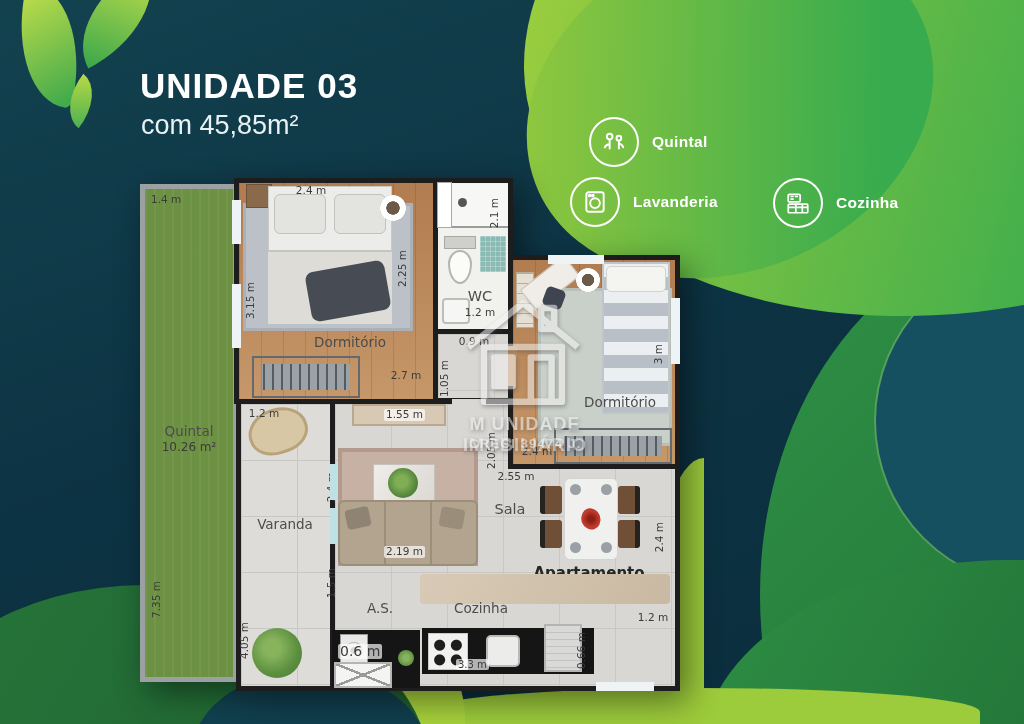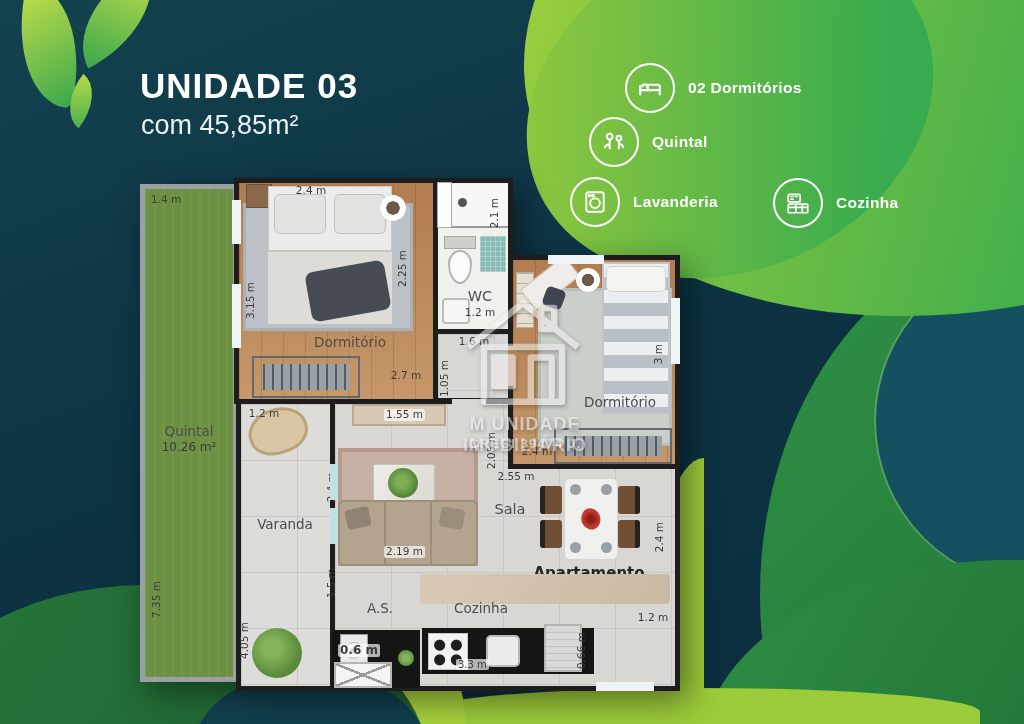--- a/index.html
+++ b/index.html
@@ -89,31 +89,20 @@
   <div class="bg-shape lime-arc-bl"></div>
   <div class="bg-shape green-blob-bl"></div>
   <div class="bg-shape teal-semicircle-b"></div>
   <div class="leaf leaf1"></div>
   <div class="leaf leaf2"></div>
   <div class="leaf leaf3"></div>
 
   <div class="abs title">UNIDADE 03</div>
   <div class="abs subtitle">com 45,85m²</div>
 
-  <div class="chip" style="left:625px;top:63px;">
-    <span class="ring">
-      <svg width="26" height="26" viewBox="0 0 24 24" fill="none" stroke="#fff" stroke-width="2" stroke-linecap="round">
-        <path d="M3 18v-8"></path>
-          <path d="M3 14h18v4"></path>
-          <path d="M21 14v-3a2 2 0 0 0-2-2h-9v5"></path>
-        <path d="M5 10.5a2 2 0 0 1 4 0"></path>
-        </svg>
-    </span>
-    <span class="lbl">02 Dormitórios</span>
-  </div>
   <div class="chip" style="left:589px;top:117px;">
     <span class="ring">
       <svg width="26" height="26" viewBox="0 0 24 24" fill="none" stroke="#fff" stroke-width="1.8" stroke-linecap="round">
         <circle cx="8" cy="7" r="2.6"></circle>
           <circle cx="16.5" cy="8.5" r="2.2"></circle>
         <path d="M8 10v8M16.5 11v7M8 14c-2.5 0-4 1.5-4.5 3M16.5 13.5c2.3.3 3.6 1.6 4 3.4"></path>
         </svg>
     </span>
     <span class="lbl">Quintal</span>
   </div>
@@ -180,21 +169,21 @@
     <div class="furn" style="left:318px;top:20px;width:9px;height:9px;background:#555;border-radius:50%;"></div>
     <div class="furn" style="left:297px;top:4px;width:15px;height:46px;background:#fff;border:1px solid #aaa;"></div>
     <div class="furn" style="left:304px;top:58px;width:32px;height:13px;background:#cfcfcb;border:1px solid #a8a8a4;"></div>
     <div class="furn" style="left:308px;top:72px;width:24px;height:34px;background:#fbfbf9;border:2px solid #b5b5b0;border-radius:50% 50% 50% 50%/40% 40% 60% 60%;"></div>
     <div class="furn" style="left:340px;top:58px;width:26px;height:36px;background:#8abab4;background-image:linear-gradient(rgba(255,255,255,.25) 1px,transparent 1px),linear-gradient(90deg,rgba(255,255,255,.25) 1px,transparent 1px);background-size:5px 5px;"></div>
     <div class="furn" style="left:302px;top:120px;width:28px;height:26px;background:#f6f6f4;border:2px solid #bdbdb9;border-radius:4px;"></div>
     <div class="dim vdim" style="left:349px;top:20px;">2.1 m</div>
     <div class="roomname" style="left:318px;top:110px;width:44px;font-size:14.5px;">WC</div>
     <div class="dim" style="left:318px;top:129px;width:44px;">1.2 m</div>
 
-    <div class="dim" style="left:312px;top:158px;width:44px;">1.6 m</div>
+    <div class="dim" style="left:312px;top:158px;width:44px;">0.9 m</div>
     <div class="dim vdim" style="left:299px;top:182px;">1.05 m</div>
 
     <div class="furn" style="left:398px;top:110px;width:134px;height:158px;background:#c9cfc9;border:3px solid #b8beb8;"></div>
     <div class="furn" style="left:376px;top:94px;width:18px;height:56px;background:#e6e0d4;border:1px solid #b7ad99;background-image:repeating-linear-gradient(#b7ad99 0 1px,transparent 1px 10px);"></div>
     <div class="furn" style="left:382px;top:92px;width:56px;height:26px;background:#f0ede8;border:1px solid #c8c2b6;transform:rotate(-38deg);"></div>
     <div class="furn" style="left:404px;top:110px;width:20px;height:20px;background:#3e4450;border-radius:5px;transform:rotate(20deg);"></div>
     <div class="furn lamp" style="left:436px;top:90px;width:24px;height:24px;"></div>
     <div class="furn" style="left:462px;top:84px;width:68px;height:152px;border:2px solid #bfc5ca;background:repeating-linear-gradient(180deg,#eceff1 0 13px,#b9bfc6 13px 26px);"></div>
     <div class="furn" style="left:466px;top:88px;width:60px;height:26px;background:#f4f4f1;border:1px solid #d2d2ce;border-radius:5px;"></div>
     <div class="furn wardrobe" style="left:414px;top:250px;width:118px;height:36px;"></div>
@@ -236,21 +225,21 @@
     <div class="apt" style="left:378px;top:386px;width:142px;">Apartamento T2F3</div>
     <div class="apt" style="left:378px;top:403px;width:142px;">A = 45,85 m²</div>
 
     <div class="furn" style="left:280px;top:396px;width:250px;height:30px;background:linear-gradient(120deg,#d8cab6,#c9b9a2);border-radius:4px;"></div>
     <div class="roomname" style="left:212px;top:422px;width:56px;">A.S.</div>
     <div class="roomname" style="left:296px;top:422px;width:90px;">Cozinha</div>
     <div class="furn" style="left:192px;top:452px;width:88px;height:58px;background:#151515;"></div>
     <div class="furn" style="left:200px;top:456px;width:28px;height:30px;background:radial-gradient(circle at 50% 55%,#8a8a88 3px,#e9e9e7 4px 7px,#bdbdbb 8px,#e9e9e7 9px);border:1px solid #9a9a98;"></div>
     <div class="furn" style="left:194px;top:484px;width:58px;height:26px;background:linear-gradient(to top right,transparent 47%,#9a9a9a 47% 53%,transparent 53%),linear-gradient(to bottom right,transparent 47%,#9a9a9a 47% 53%,transparent 53%),#f4f4f2;border:2px solid #b5b5b3;"></div>
     <div class="furn" style="left:258px;top:472px;width:16px;height:16px;border-radius:50%;background:radial-gradient(circle,#86b35c 25%,#4a7a33);"></div>
-    <div class="dim chipbg" style="left:198px;top:466px;font-size:12px;font-weight:bold;">0.6 m</div>
+    <div class="dim chipbg" style="left:198px;top:466px;font-size:14px;">0.6 m</div>
     <div class="furn" style="left:282px;top:450px;width:172px;height:46px;background:#151515;"></div>
     <div class="furn" style="left:288px;top:455px;width:40px;height:37px;background:#f2f2f0;border:1px solid #c9c9c7;background-image:radial-gradient(circle at 28% 32%,#1e1e1e 5px,transparent 6px),radial-gradient(circle at 72% 32%,#1e1e1e 5px,transparent 6px),radial-gradient(circle at 28% 74%,#1e1e1e 5px,transparent 6px),radial-gradient(circle at 72% 74%,#1e1e1e 5px,transparent 6px);"></div>
     <div class="furn" style="left:346px;top:457px;width:34px;height:32px;background:#ececea;border:2px solid #b9b9b7;border-radius:5px;"></div>
     <div class="dim chipbg" style="left:316px;top:481px;font-size:10px;">3.3 m</div>
     <div class="furn" style="left:404px;top:446px;width:38px;height:48px;background:#d9d9d7;border:2px solid #b4b4b2;background-image:repeating-linear-gradient(180deg,transparent 0 6px,#c2c2c0 6px 7px);"></div>
     <div class="dim vdim" style="left:436px;top:454px;">0.66 m</div>
     <div class="dim" style="left:490px;top:434px;width:46px;">1.2 m</div>
 
     <div class="window" style="left:92px;top:22px;width:9px;height:44px;"></div>
     <div class="window" style="left:92px;top:106px;width:9px;height:64px;"></div>

